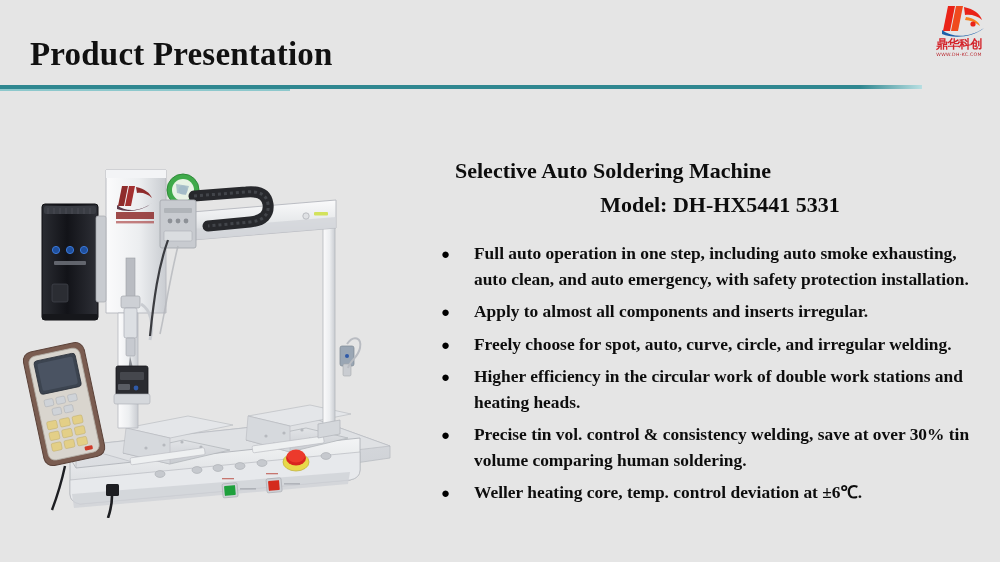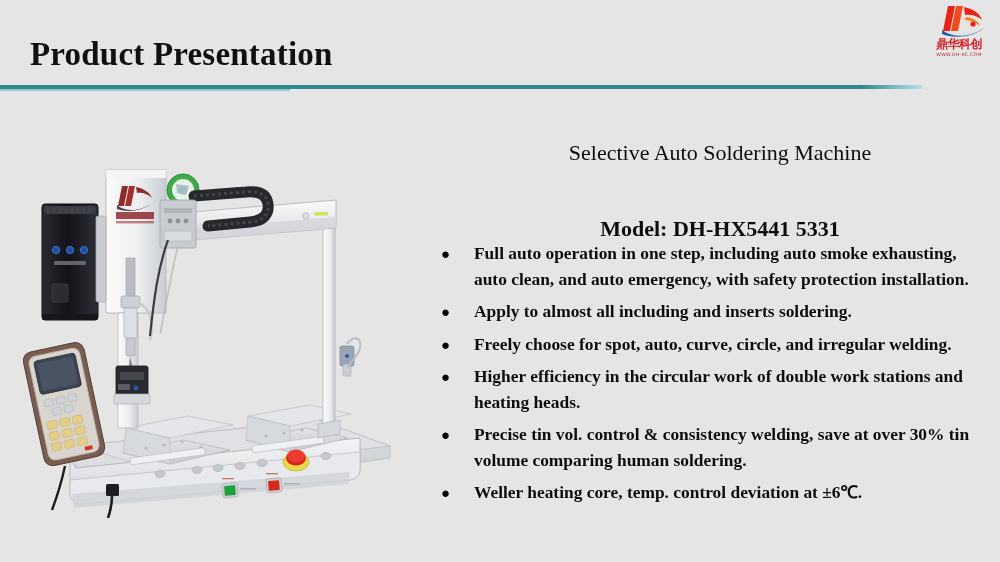--- a/index.html
+++ b/index.html
@@ -40,26 +40,26 @@
     font-family:"DejaVu Sans",sans-serif;letter-spacing:-0.5px;line-height:13px;
   }
   .logo-url{
     position:absolute;left:0;top:48px;width:66px;text-align:center;
     font-size:4.6px;color:#b8252c;font-family:"DejaVu Sans",sans-serif;
     letter-spacing:.3px;
   }
 
   
   .head1{
-    position:absolute;left:455px;top:140px;width:530px;
-    font-size:22px;font-weight:normal;color:#0d0d0d;text-align:center;
+    position:absolute;left:455px;top:158px;width:530px;
+    font-size:22px;font-weight:bold;color:#0d0d0d;text-align:left;
   }
   .head2{
     position:absolute;left:455px;top:192px;width:530px;
-    font-size:22px;font-weight:bold;color:#0d0d0d;text-align:center;margin-top:24px;
+    font-size:22px;font-weight:bold;color:#0d0d0d;text-align:center;
   }
   .bullets{
     position:absolute;left:436px;top:241px;width:556px;
   }
   .bullet{
     position:relative;padding-left:38px;
     font-size:17.4px;font-weight:bold;color:#0d0d0d;
     line-height:25.5px;margin-bottom:7px;
   }
   .bullet .dot{
@@ -328,21 +328,21 @@
   <div class="head1">Selective Auto Soldering Machine</div>
   <div class="head2">Model: DH-HX5441 5331</div>
 
   <div class="bullets">
     <div class="bullet">
       <span class="dot">●</span>
       <span class="txt">Full auto operation in one step, including auto smoke exhausting, auto clean, and auto emergency, with safety protection installation.</span>
     </div>
     <div class="bullet">
       <span class="dot">●</span>
-      <span class="txt">Apply to almost all including and inserts soldering.</span>
+      <span class="txt">Apply to almost all components and inserts irregular.</span>
     </div>
     <div class="bullet">
       <span class="dot">●</span>
       <span class="txt">Freely choose for spot, auto, curve, circle, and irregular welding.</span>
     </div>
     <div class="bullet">
       <span class="dot">●</span>
       <span class="txt">Higher efficiency in the circular work of double work stations and heating heads.</span>
     </div>
     <div class="bullet">

